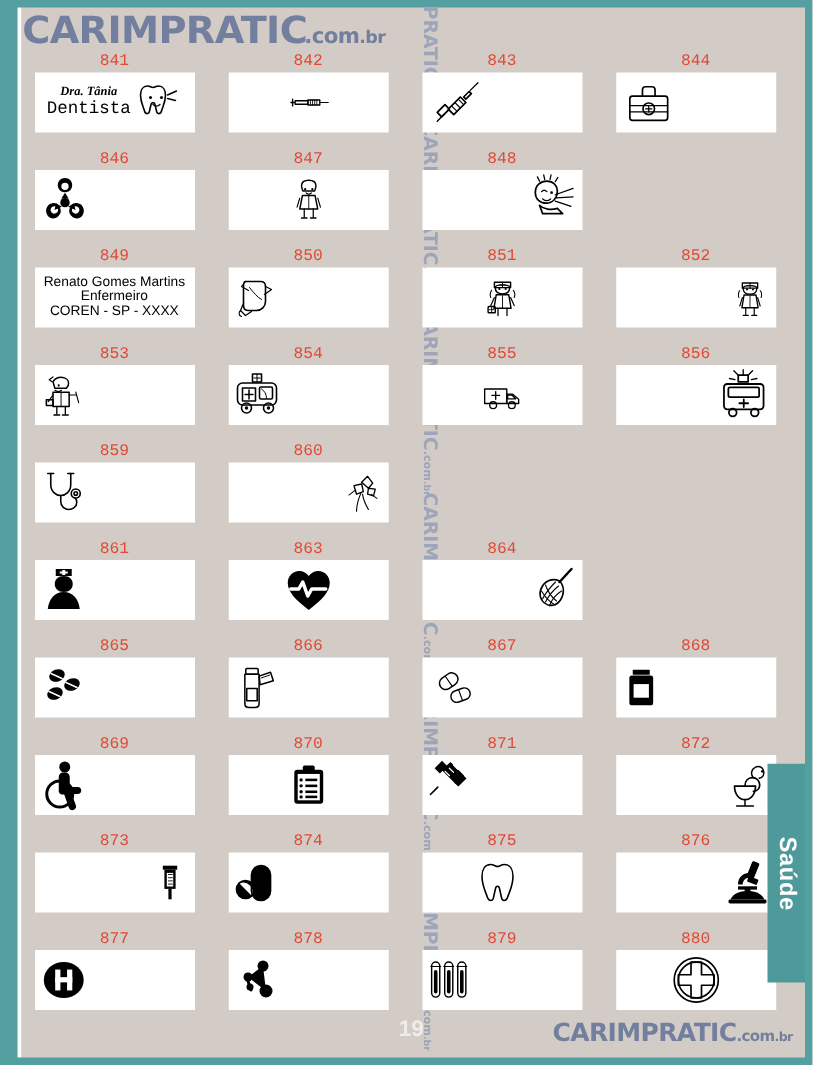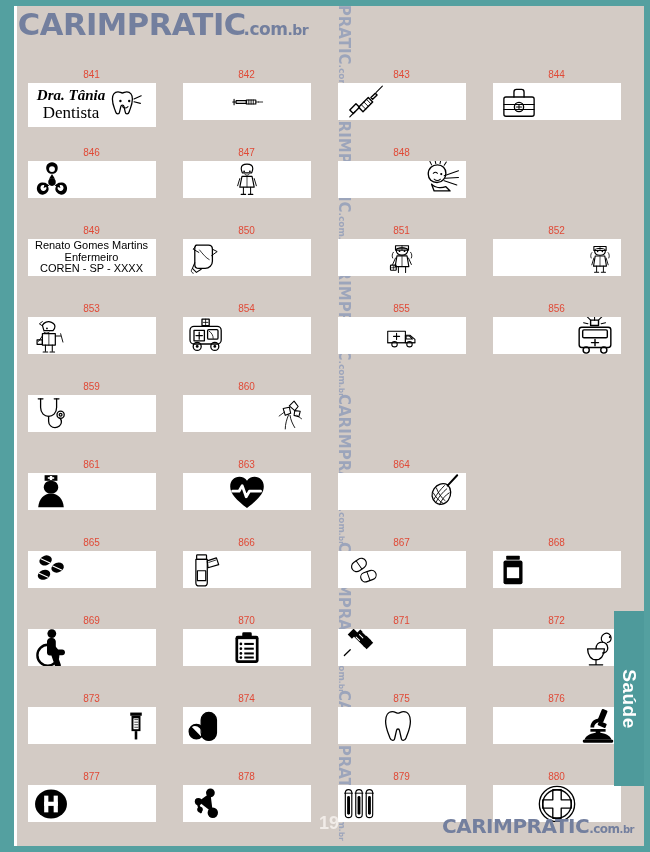--- a/index.html
+++ b/index.html
@@ -80,46 +80,45 @@
   #grid{
     position:absolute;left:0px;top:36px;width:622px;height:790px;
     z-index:8;
   }
   .row{display:flex;height:78px;}
   .cell{
     width:155px;
     display:flex;flex-direction:column;align-items:center;
   }
   .code{
-    color:#e04a37;font-size:10px;line-height:13px;
+    color:#e04a37;font-size:13px;line-height:13px;
     height:14px;margin-bottom:2px;
-    font-family:Liberation Sans, sans-serif;
-    margin-top:26px;
+    font-family:Liberation Mono, monospace;
   }
   .stamp{
     width:128px;height:48px;background:#ffffff;
     position:relative;overflow:hidden;
     display:flex;align-items:center;
   }
   .stamp.left{justify-content:flex-start;padding-left:3px;box-sizing:border-box;}
   .stamp.center{justify-content:center;}
   .stamp.right{justify-content:flex-end;padding-right:4px;box-sizing:border-box;}
   .stamp svg{display:block;}
 
   
   .txtstamp{
     width:128px;height:48px;background:#fff;
     display:flex;flex-direction:column;align-items:center;justify-content:center;
     line-height:1.05;color:#000;box-sizing:border-box;
   }
   .l1-serif{
     font-family:"Liberation Serif", serif;font-weight:bold;font-style:italic;
-    font-size:15px;
-  }
-  .l-sans{font-family:Liberation Serif, serif;font-size:17px;}
+    font-size:10px;
+  }
+  .l-sans{font-family:Liberation Mono, monospace;font-size:14px;}
   .l-sans-m{font-family:"Liberation Sans", sans-serif;font-size:11px;}
   .l-sans-xs{font-family:"Liberation Sans", sans-serif;font-size:10px;}
 
   .dentista-wrap{display:flex;align-items:center;gap:1px;width:100%;justify-content:center;}
   .dentista-text{display:flex;flex-direction:column;align-items:center;}
 
   
   #page-number{
     position:absolute;left:0;right:0;bottom:12px;text-align:center;
     color:#f1ece8;font-weight:bold;font-size:18px;z-index:14;

